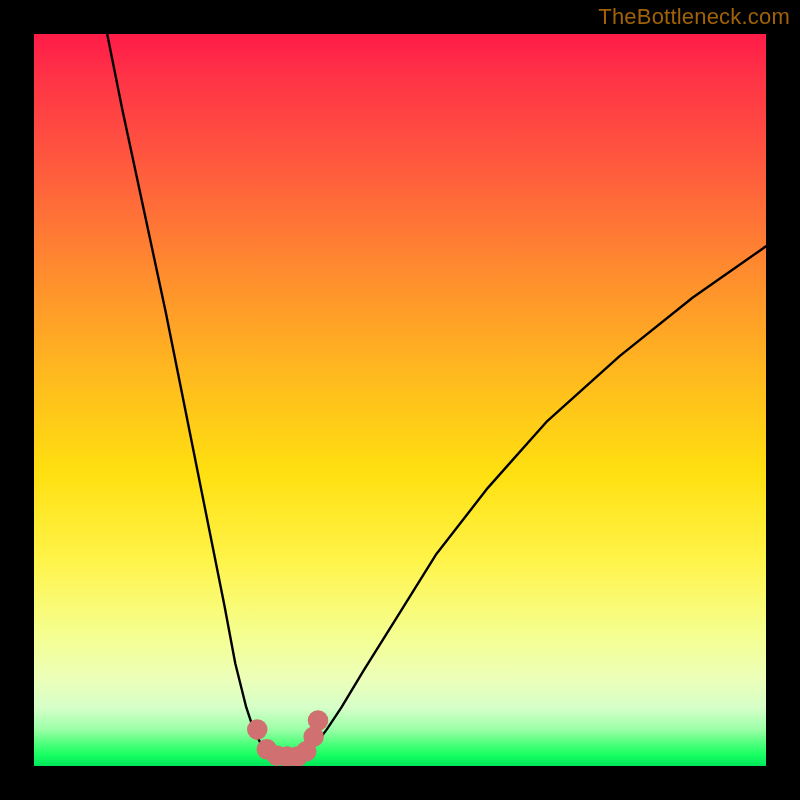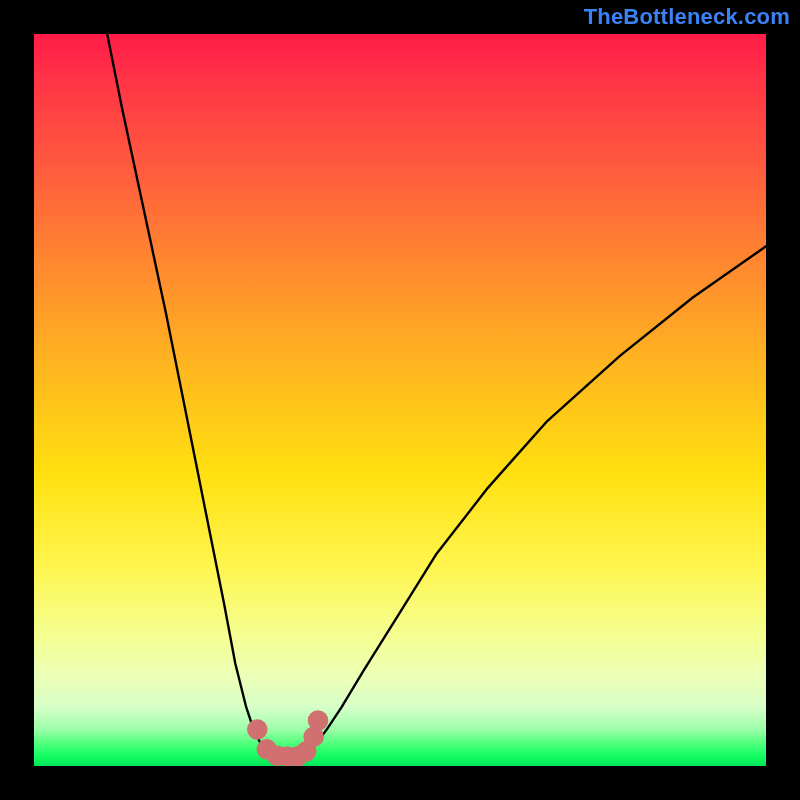--- a/index.html
+++ b/index.html
@@ -50,24 +50,24 @@
     );
   }
   svg.curves {
     position: absolute;
     inset: 0;
   }
   .watermark {
     position: absolute;
     top: 4px;
     right: 10px;
-    color: #3b82f6;
+    color: #a16207;
     font-size: 22px;
     letter-spacing: 0.2px;
-    font-weight: 700;
+    font-weight: 400;
   }
 </style>
 </head>
 <body>
 
 <div class="frame">
   <div class="watermark">TheBottleneck.com</div>
 
   <div class="plot-area">
     <div class="gradient"></div>

